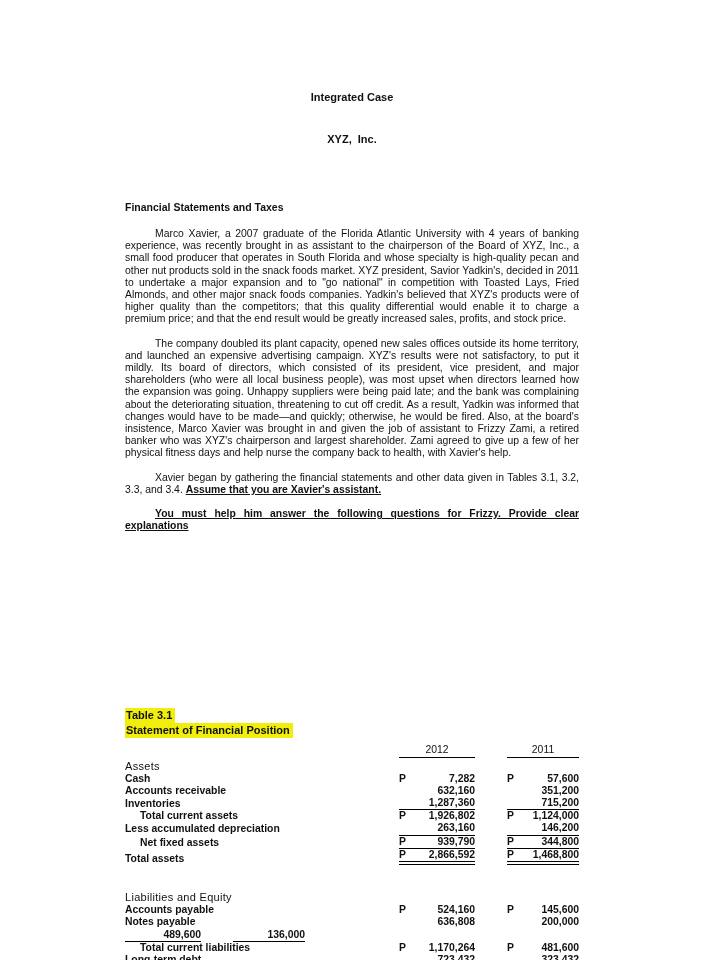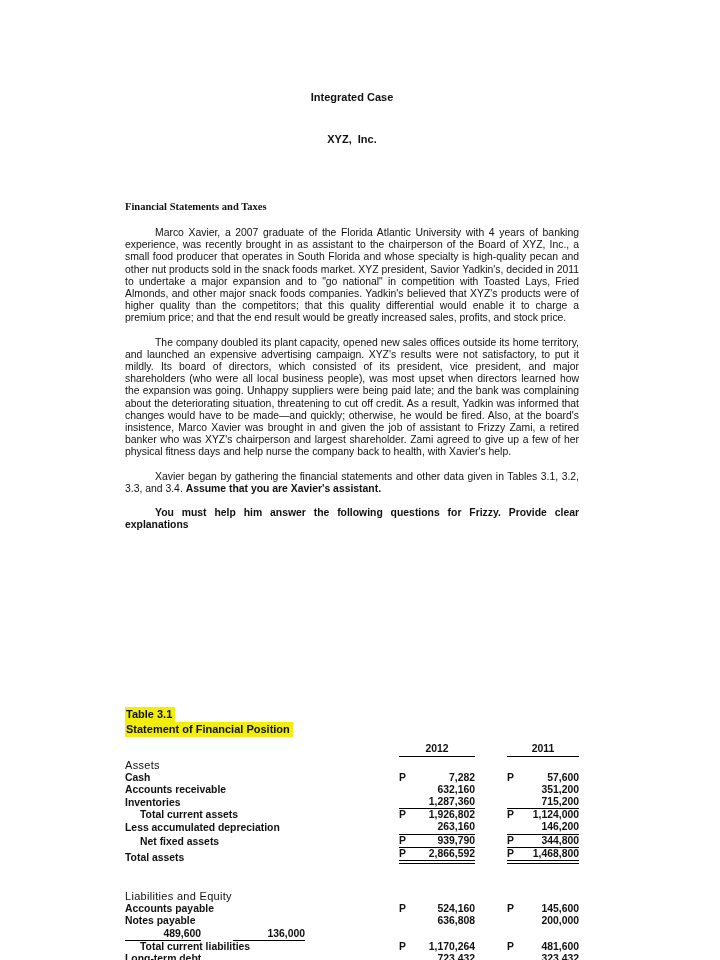--- a/index.html
+++ b/index.html
@@ -7,46 +7,46 @@
     position:relative;
     width:684px;height:960px;
     background:#ffffff;
     font-family:"Liberation Sans","DejaVu Sans",sans-serif;
     color:#111111;
     overflow:hidden;
     box-sizing:border-box;
     padding:62px 105px 0 125px;
   }
   .title-block{text-align:center;font-weight:bold;font-size:11px;line-height:14px;white-space:pre-wrap;}
-  .section-heading{font-weight:bold;font-size:10.5px;margin-top:27px;margin-bottom:15px;font-family:Liberation Serif, serif;}
+  .section-heading{font-weight:bold;font-size:10.5px;margin-top:27px;margin-bottom:15px;}
   .para{
     font-size:10.4px;line-height:12.2px;
     text-align:justify;text-indent:30px;
     margin:0 0 12px 0;
   }
-  .b{font-weight:bold;}
+  .b{font-weight:bold;text-decoration:underline;}
   
   .table-block{margin-top:176px;font-weight:bold;font-size:10.4px;}
   .hl{display:inline-block;background:var(--hl,#f1ed0c);font-weight:bold;font-size:11px;line-height:14px;padding:0 3px 1px 1px;}
   .hl-line{line-height:15px;}
   .year-row{display:flex;margin-top:6px;margin-bottom:2px;}
   .tsection-heading{font-size:11px;font-weight:normal;letter-spacing:.3px;line-height:13px;margin-top:1px;}
   .tsection-heading.gap{margin-top:26px;}
   .trow{display:flex;align-items:flex-end;}
   .tlabel{flex:1;line-height:12.2px;}
   .tlabel.ind{padding-left:15px;}
   .tcol{
     width:76px;display:flex;line-height:12.2px;
     justify-content:space-between;box-sizing:border-box;
   }
   .tcol.c2{width:72px;margin-left:32px;}
   .tcol .num{margin-left:auto;}
   .tcol.u1{border-bottom:1.5px solid #000;justify-content:center;}
   .tcol.u2{border-bottom:4px double #000;}
-  .yh{justify-content:center;border-bottom:1.5px solid #000;font-weight:bold;text-align:center;}
+  .yh{justify-content:center;border-bottom:1.5px solid #000;font-weight:normal;text-align:center;}
 </style>
 </head>
 <body>
 
 <div class="page">
 
   <div class="title-block">
     <div>Integrated Case</div>
     <div>XYZ,  Inc.</div>
   </div>

